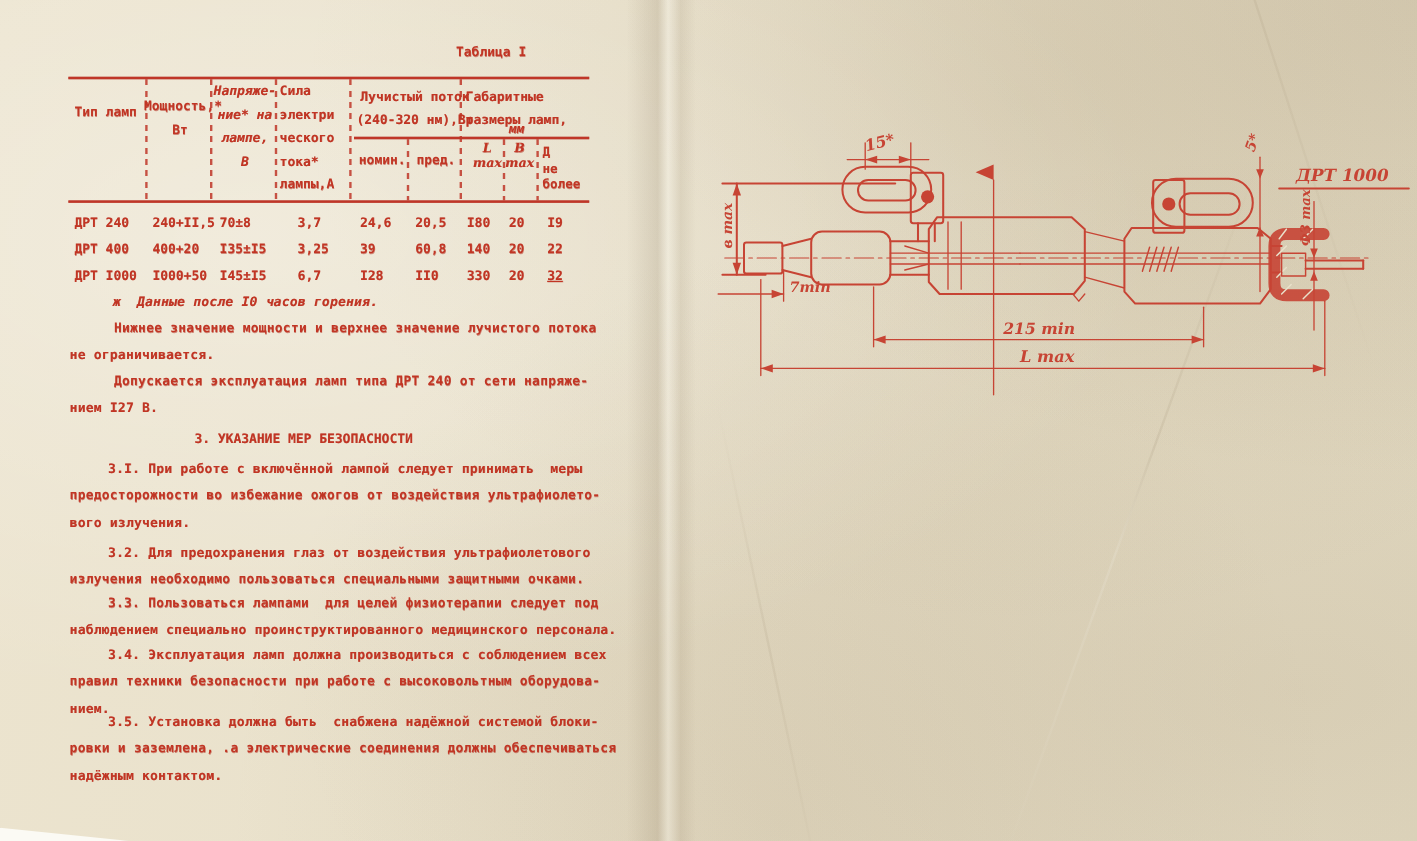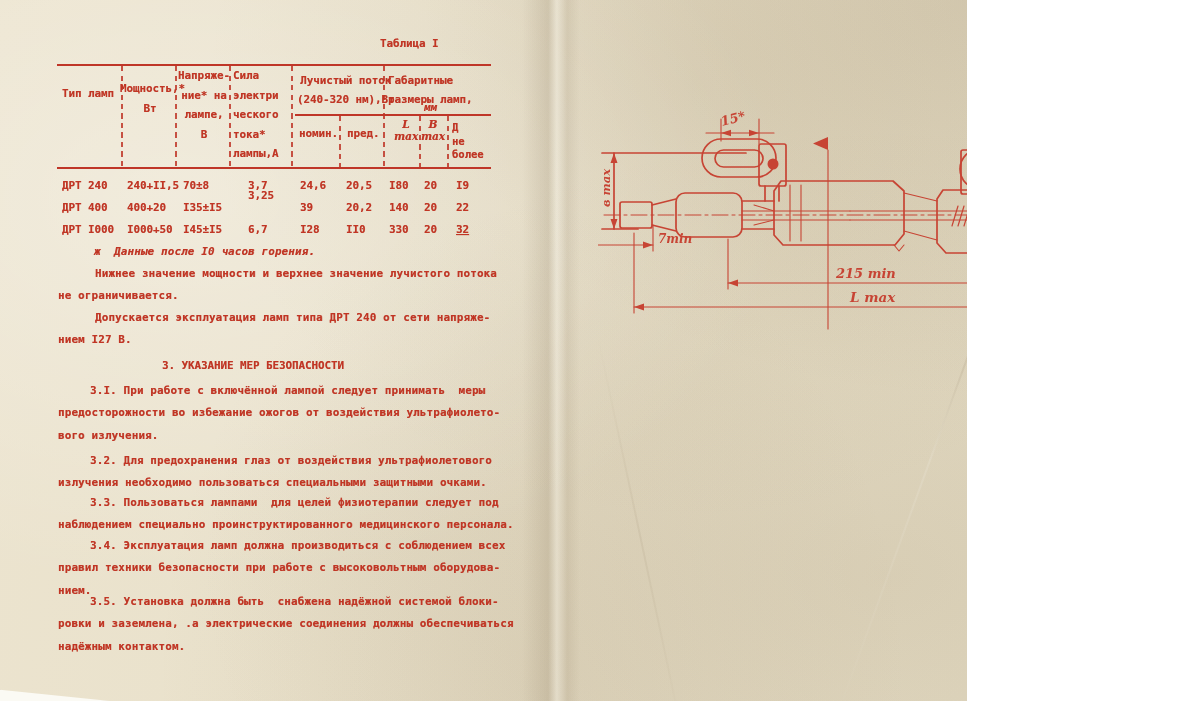--- a/index.html
+++ b/index.html
@@ -1,18 +1,18 @@
 <!DOCTYPE html>
 <html><head>
 <meta charset="utf-8">
 <style>
   * { margin:0; padding:0; box-sizing:border-box; }
   html,body { width:1181px; height:701px; }
   .paper {
-    position:relative; width:967px; height:701px; overflow:hidden;
+    position:relative; width:1181px; height:701px; overflow:hidden;
     font-family:"DejaVu Sans Mono", monospace;
     background:
       radial-gradient(ellipse at 18% 28%, rgba(255,255,255,0.30), transparent 55%),
       radial-gradient(ellipse at 72% 12%, rgba(160,138,98,0.14), transparent 50%),
       radial-gradient(ellipse at 92% 82%, rgba(150,128,92,0.16), transparent 55%),
       radial-gradient(ellipse at 55% 98%, rgba(150,128,92,0.12), transparent 50%),
       radial-gradient(ellipse at 100% 0%, rgba(140,118,85,0.18), transparent 40%),
       linear-gradient(100deg, #ece4cf 0%, #e9e1cb 40%, #e4dcc5 100%);
     padding-left: 45px;
   }
@@ -50,21 +50,21 @@
   <div class="vl" style="left:229px;top:66px;height:101px;"></div>
   <div class="vl" style="left:291px;top:66px;height:101px;"></div>
   <div class="vl" style="left:383px;top:66px;height:101px;"></div>
   <div class="vl" style="left:339px;top:116px;height:51px;"></div>
   <div class="vl" style="left:419px;top:116px;height:51px;"></div>
   <div class="vl" style="left:447px;top:116px;height:51px;"></div>
 
   <div class="t hdr" style="left:62px;top:84px;">Тип ламп</div>
   <div class="t hdr" style="left:120px;top:79px;width:60px;text-align:center;">Мощность,*
 Вт</div>
-  <div class="t hdr" style="left:177px;top:66px;width:54px;text-align:center;">Напряже-
+  <div class="t hdr" style="left:177px;top:66px;width:54px;text-align:center;font-style:italic;">Напряже-
 ние* на
 лампе,
 В</div>
   <div class="t hdr" style="left:233px;top:66px;">Сила
 электри
 ческого
 тока*
 лампы,А</div>
   <div class="t hdr" style="left:297px;top:71px;line-height:19px;text-align:center;">Лучистый поток
 (240-320 нм),Вт</div>
@@ -87,23 +87,23 @@
   <span class="t cell" style="left:248px;top:179px;">3,7</span>
   <span class="t cell" style="left:300px;top:179px;">24,6</span>
   <span class="t cell" style="left:346px;top:179px;">20,5</span>
   <span class="t cell" style="left:389px;top:179px;">I80</span>
   <span class="t cell" style="left:424px;top:179px;">20</span>
   <span class="t cell" style="left:456px;top:179px;">I9</span>
 
   <span class="t cell" style="left:62px;top:201px;">ДРТ 400</span>
   <span class="t cell" style="left:127px;top:201px;">400+20</span>
   <span class="t cell" style="left:183px;top:201px;">I35±I5</span>
-  <span class="t cell" style="left:248px;top:189px;text-align:right;">3,25</span>
+  <span class="t cell" style="left:248px;top:201px;text-align:right;">3,25</span>
   <span class="t cell" style="left:300px;top:201px;">39</span>
-  <span class="t cell" style="left:346px;top:201px;">20,2</span>
+  <span class="t cell" style="left:346px;top:201px;">60,8</span>
   <span class="t cell" style="left:389px;top:201px;">140</span>
   <span class="t cell" style="left:424px;top:201px;">20</span>
   <span class="t cell" style="left:456px;top:201px;">22</span>
 
   <span class="t cell" style="left:62px;top:223px;">ДРТ I000</span>
   <span class="t cell" style="left:127px;top:223px;">I000+50</span>
   <span class="t cell" style="left:183px;top:223px;">I45±I5</span>
   <span class="t cell" style="left:248px;top:223px;">6,7</span>
   <span class="t cell" style="left:300px;top:223px;">I28</span>
   <span class="t cell" style="left:346px;top:223px;">II0</span>

